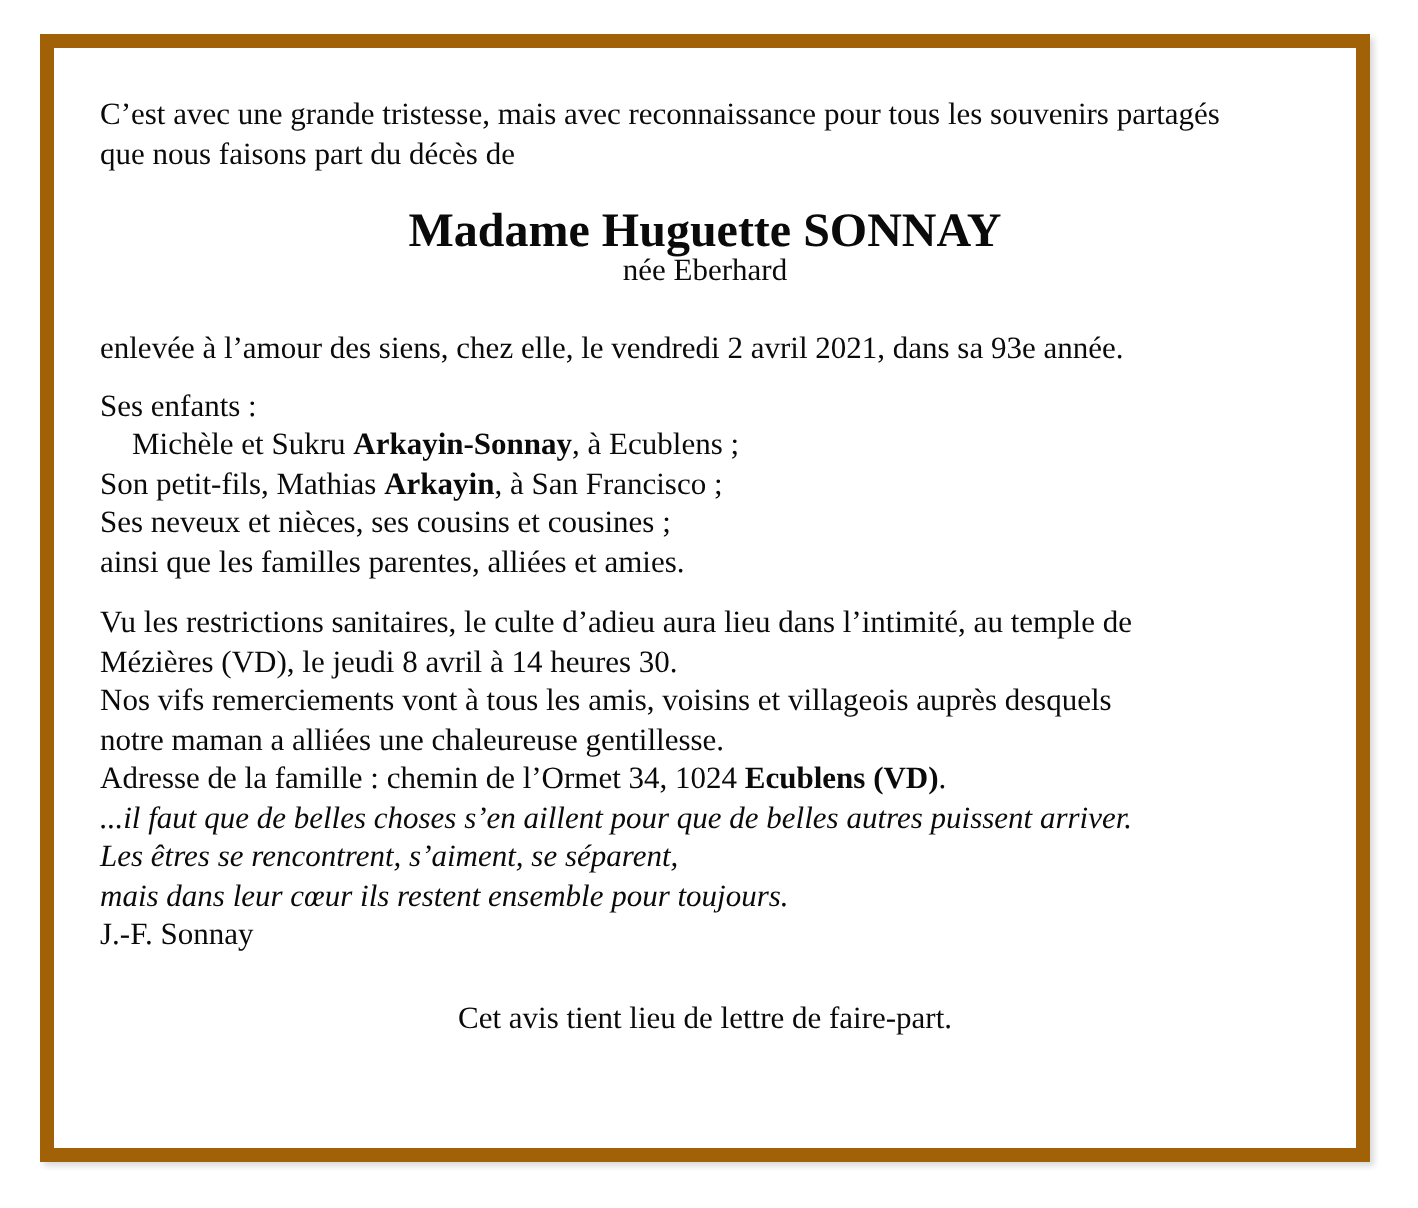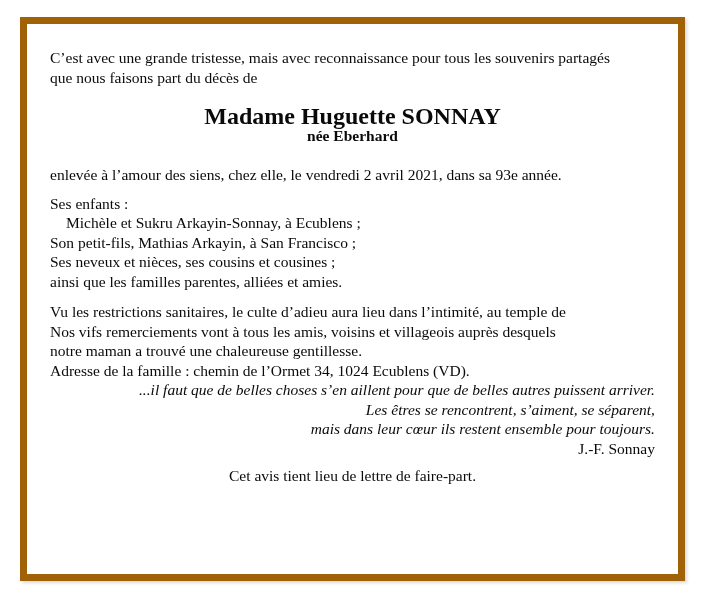--- a/index.html
+++ b/index.html
@@ -16,29 +16,29 @@
     width: 665px; height: 564px;
     background: #ffffff;
     border: 7px solid #a16207;
     box-shadow: 2px 2px 3px rgba(0,0,0,0.15);
     padding: 24px 23px;
     font-size: 15.5px;
     line-height: 19.5px;
   }
   .line { white-space: nowrap; }
   .indent { padding-left: 16px; }
-  .b { font-weight: normal; }
+  .b { font-weight: bold; }
   .intro { margin-bottom: 19px; }
   .deceased { text-align: center; margin-bottom: 19px; }
   .deceased-name { font-size: 24px; line-height: 20px; font-weight: bold; }
-  .deceased-maiden { font-size: 15.5px; line-height: 20px; font-weight: bold; }
+  .deceased-maiden { font-size: 15.5px; line-height: 20px; font-weight: normal; }
   .death-line { margin-bottom: 9px; }
   .family { margin-bottom: 11px; }
   .ceremony { margin-bottom: 0; }
-  .quote { text-align: right; margin-bottom: 8px; }
+  .quote { margin-bottom: 22px; }
   .quote .it { font-style: italic; }
   .footer-note { text-align: center; }
 </style>
 </head>
 <body>
 
 <div class="notice-card">
 
   <div class="intro">
     <div class="line">C’est avec une grande tristesse, mais avec reconnaissance pour tous les souvenirs partagés</div>
@@ -55,22 +55,23 @@
   <div class="family">
     <div class="line">Ses enfants :</div>
     <div class="line indent"><span>Michèle et Sukru </span><span class="b">Arkayin-Sonnay</span><span>, à Ecublens ;</span></div>
     <div class="line"><span>Son petit-fils, Mathias </span><span class="b">Arkayin</span><span>, à San Francisco ;</span></div>
     <div class="line">Ses neveux et nièces, ses cousins et cousines ;</div>
     <div class="line">ainsi que les familles parentes, alliées et amies.</div>
   </div>
 
   <div class="ceremony">
     <div class="line">Vu les restrictions sanitaires, le culte d’adieu aura lieu dans l’intimité, au temple de</div>
+    <div class="line">Mézières (VD), le jeudi 8 avril à 14 heures 30.</div>
     <div class="line">Nos vifs remerciements vont à tous les amis, voisins et villageois auprès desquels</div>
-    <div class="line">notre maman a trouvé une chaleureuse gentillesse.</div>
+    <div class="line">notre maman a alliées une chaleureuse gentillesse.</div>
     <div class="line"><span>Adresse de la famille : chemin de l’Ormet 34, 1024 </span><span class="b">Ecublens (VD)</span><span>.</span></div>
   </div>
 
   <div class="quote">
     <div class="line it">...il faut que de belles choses s’en aillent pour que de belles autres puissent arriver.</div>
     <div class="line it">Les êtres se rencontrent, s’aiment, se séparent,</div>
     <div class="line it">mais dans leur cœur ils restent ensemble pour toujours.</div>
     <div class="line">J.-F. Sonnay</div>
   </div>
 

